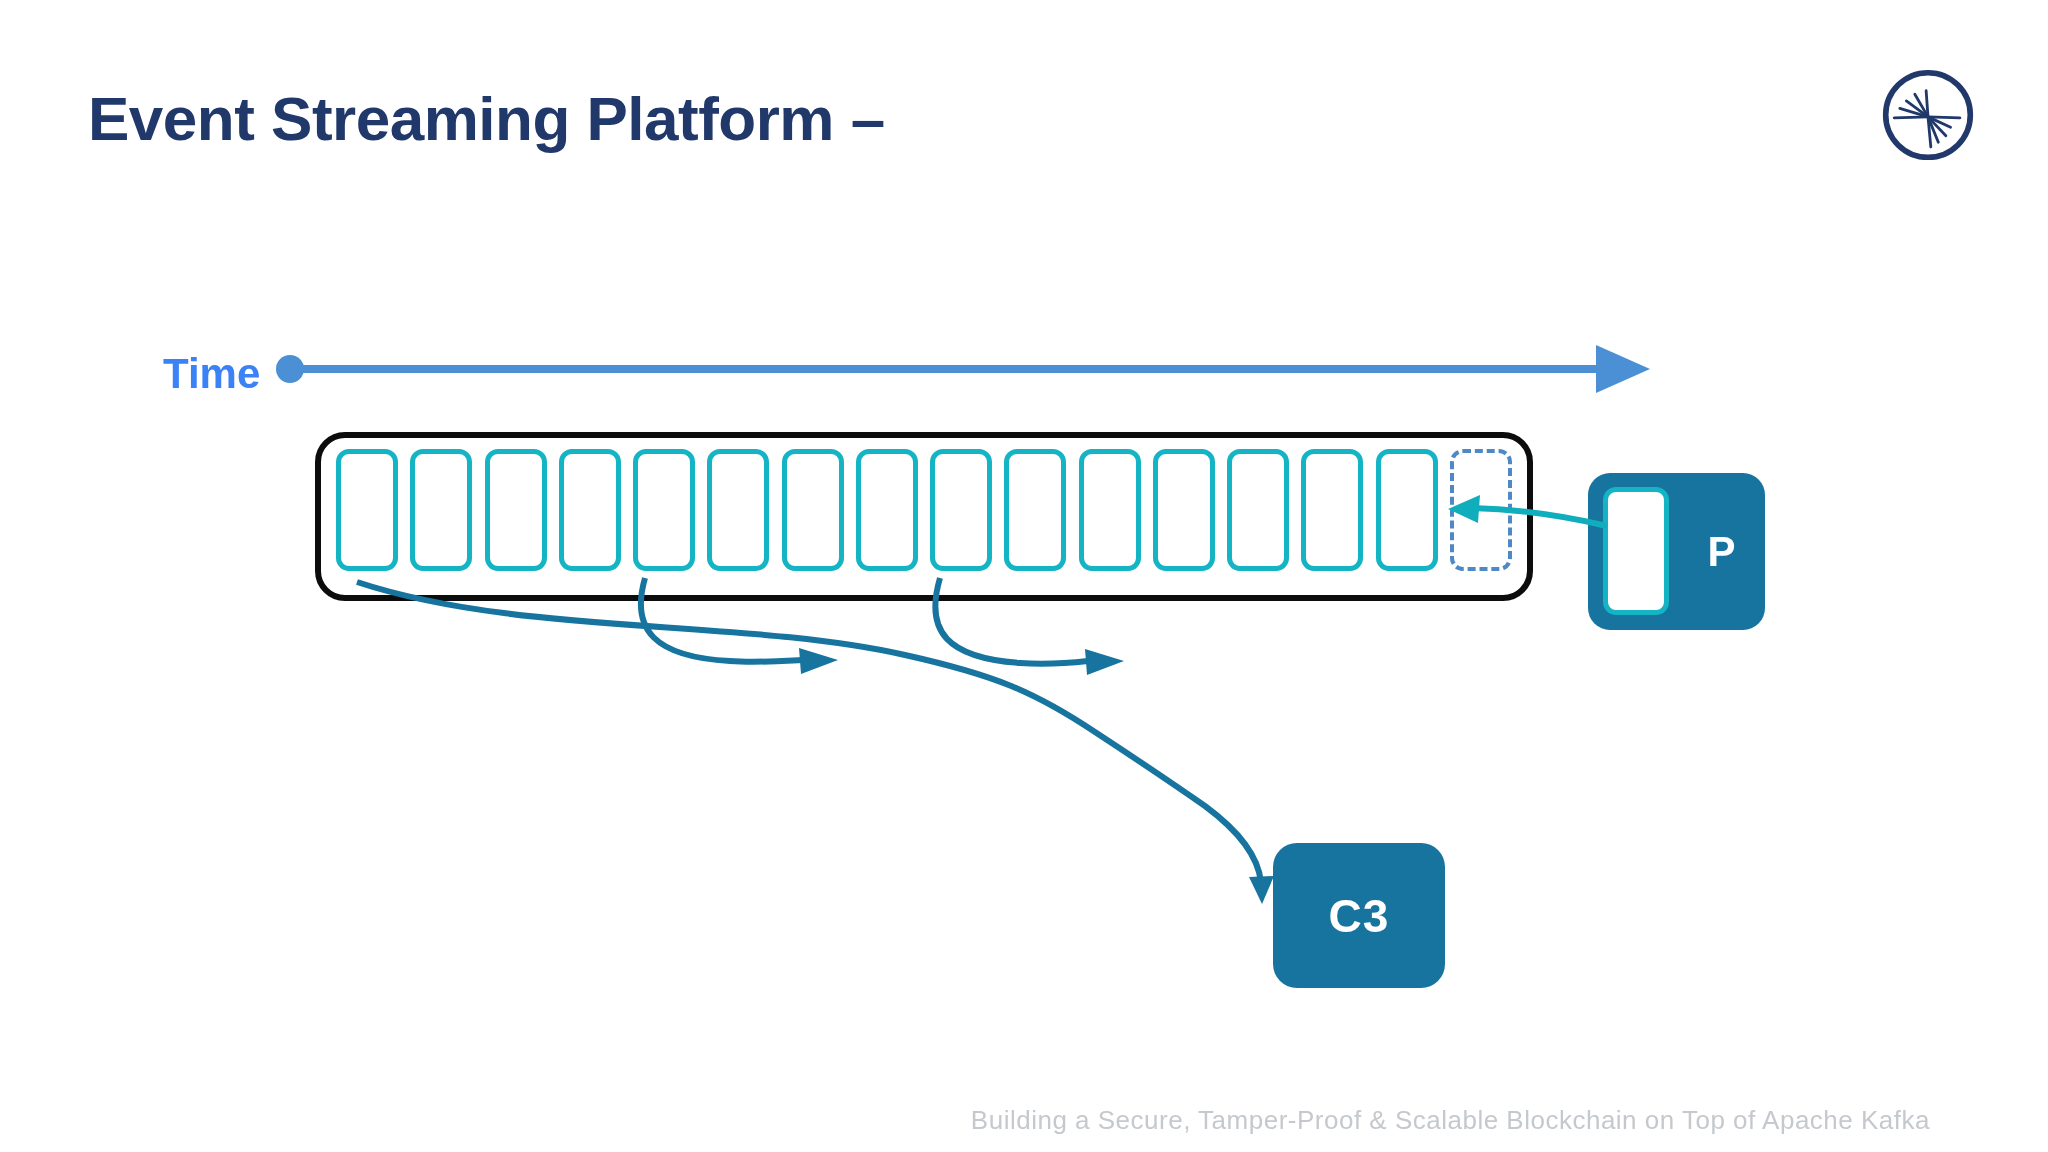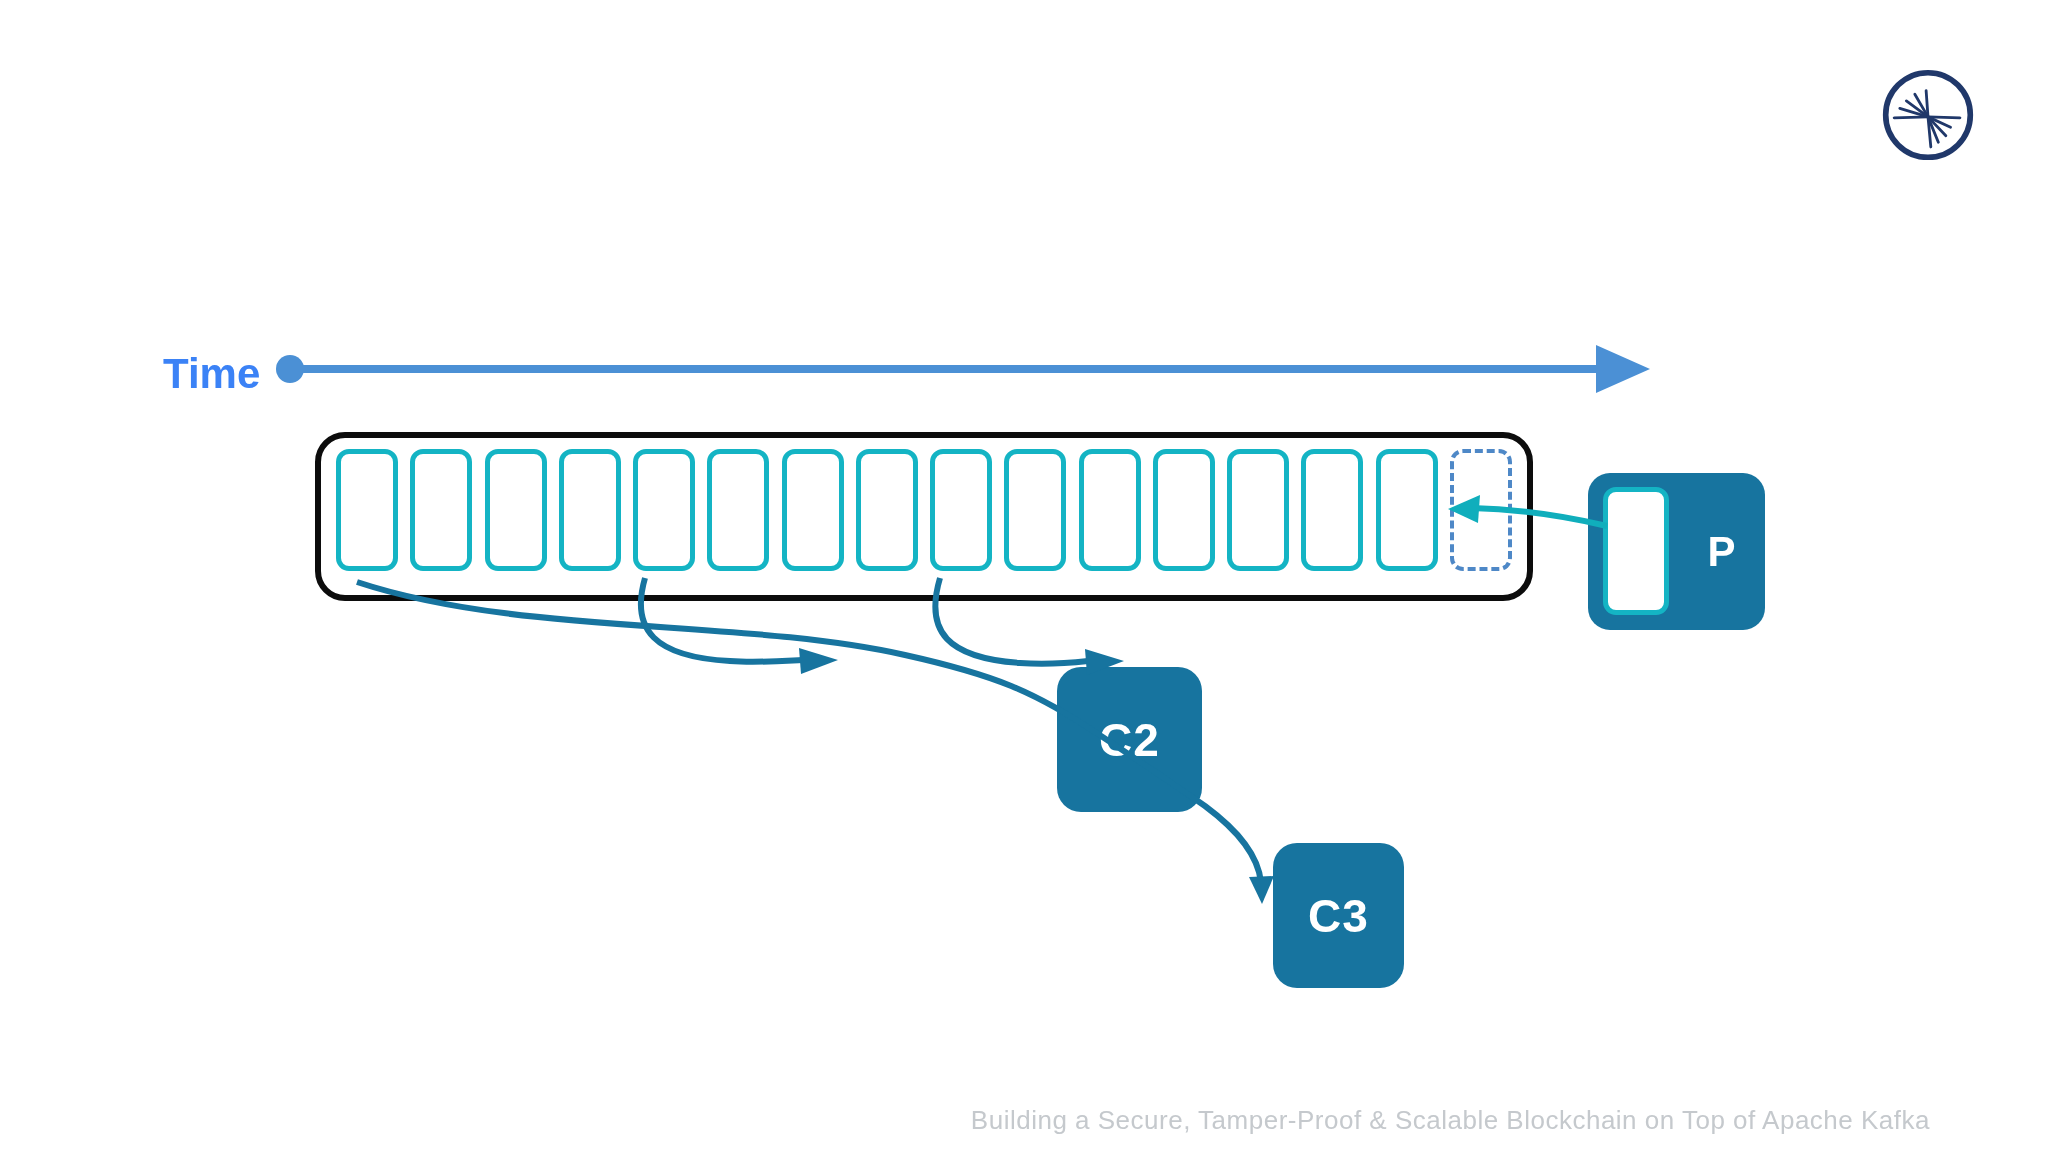--- a/index.html
+++ b/index.html
@@ -33,21 +33,21 @@
        display:flex;justify-content:space-between;align-items:flex-start;
        padding:11px 15px 0 15px;box-sizing:content-box;background:#fff;}
   .cell{width:52px;height:112px;border:5px solid var(--cell-teal);border-radius:13px;background:#fff;}
   .cell.dashed{border:4px dashed var(--dashed-slot-blue);width:54px;height:114px;}
   
   .node{position:absolute;background:var(--box-blue);border-radius:24px;color:#fff;
         display:flex;align-items:center;justify-content:center;
         font-size:46px;font-weight:700;letter-spacing:1px;}
   .c1{left:765px;top:665px;width:145px;height:145px;}
   .c2{left:1057px;top:667px;width:145px;height:145px;}
-  .c3{left:1273px;top:843px;width:131px;height:145px;}
+  .c3{left:1273px;top:843px;width:172px;height:145px;}
   .producer{left:1588px;top:473px;width:177px;height:157px;border-radius:22px;justify-content:flex-start;}
   .producer .pcell{position:absolute;left:15px;top:14px;width:56px;height:118px;background:#fff;
                    border:5px solid var(--cell-teal);border-radius:13px;}
   .producer .plabel{position:absolute;left:96px;top:0;width:76px;height:157px;display:flex;
                     align-items:center;justify-content:center;font-size:42px;}
   
   .arrows{position:absolute;left:0;top:0;width:2048px;height:1152px;pointer-events:none;}
   .curve{fill:none;stroke:var(--box-blue);stroke-width:6;}
   .head{fill:var(--box-blue);}
   .pcurve{fill:none;stroke:var(--producer-arrow-teal);stroke-width:6;}
@@ -55,20 +55,21 @@
   
   .footer{position:absolute;right:118px;bottom:16px;font-size:26px;color:var(--footer-gray);
           letter-spacing:0.5px;}
 </style>
 </head>
 <body>
 
 <div class="slide">
 
   <h1 class="title">
+    <span class="t1">Event Streaming Platform –</span>
   </h1>
 
   <svg class="logo" viewBox="0 0 100 100">
     <circle cx="50" cy="50" r="45" fill="none" stroke-width="6"></circle>
     <g stroke-width="3" stroke-linecap="round">
       <line x1="50" y1="52" x2="14" y2="53"></line>
       <line x1="50" y1="52" x2="84" y2="53"></line>
       <line x1="50" y1="52" x2="48" y2="24"></line>
       <line x1="50" y1="52" x2="36" y2="28"></line>
       <line x1="50" y1="52" x2="27" y2="35"></line>
@@ -97,23 +98,20 @@
       <div class="cell"></div>
       <div class="cell"></div>
       <div class="cell"></div>
       <div class="cell"></div>
       <div class="cell"></div>
       <div class="cell"></div>
       <div class="cell"></div>
       <div class="cell dashed"></div>
     </div>
 
-  <div class="node c2">
-    <span>C2</span>
-  </div>
   <div class="node c3">
     <span>C3</span>
   </div>
 
   <div class="node producer">
     <span class="pcell"></span>
     <span class="plabel">P</span>
   </div>
 
   <svg class="arrows" viewBox="0 0 2048 1152">

